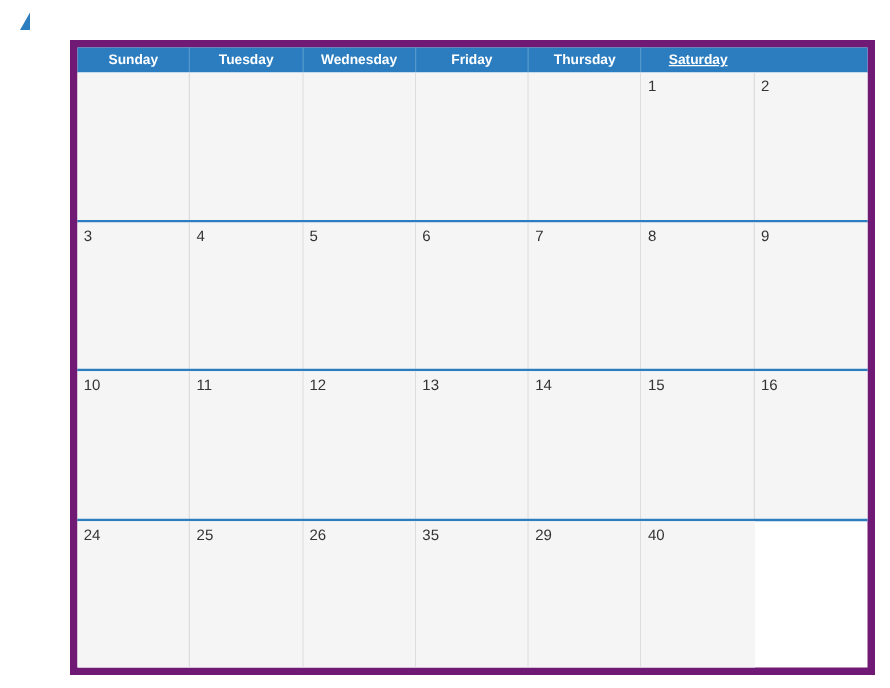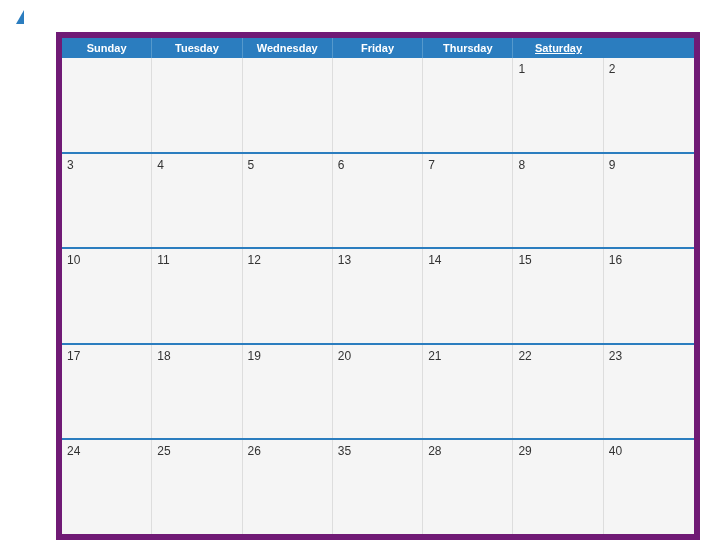--- a/index.html
+++ b/index.html
@@ -198,56 +198,30 @@
           </div>
           <div class="cal-cell">
             <span class="day-number">15</span>
           </div>
           <div class="cal-cell">
             <span class="day-number">16</span>
           </div>
         </div>
         <div class="cal-week">
           <div class="cal-cell">
-            <span class="day-number">17</span>
-          </div>
-          <div class="cal-cell">
-            <span class="day-number">18</span>
-          </div>
-          <div class="cal-cell">
-            <span class="day-number">19</span>
-          </div>
-          <div class="cal-cell">
-            <span class="day-number">20</span>
-          </div>
-          <div class="cal-cell">
-            <span class="day-number">21</span>
-          </div>
-          <div class="cal-cell">
-            <span class="day-number">22</span>
-          </div>
-          <div class="cal-cell">
-            <span class="day-number">23</span>
-          </div>
-        </div>
-        <div class="cal-week">
-          <div class="cal-cell">
             <span class="day-number">24</span>
           </div>
           <div class="cal-cell">
             <span class="day-number">25</span>
           </div>
           <div class="cal-cell">
             <span class="day-number">26</span>
           </div>
           <div class="cal-cell">
             <span class="day-number">35</span>
-          </div>
-          <div class="cal-cell">
-            <span class="day-number">28</span>
           </div>
           <div class="cal-cell">
             <span class="day-number">29</span>
           </div>
           <div class="cal-cell">
             <span class="day-number">40</span>
           </div>
         </div>
       </div>
   </div>

